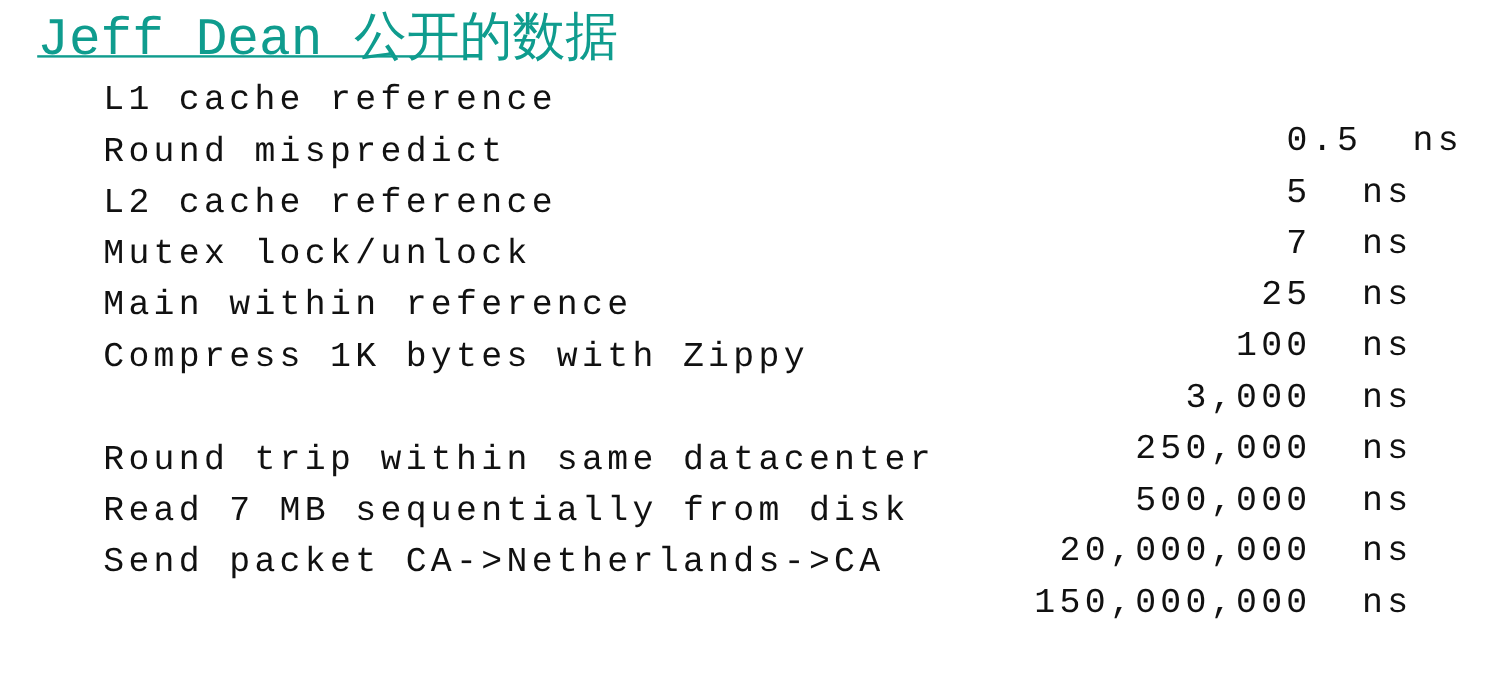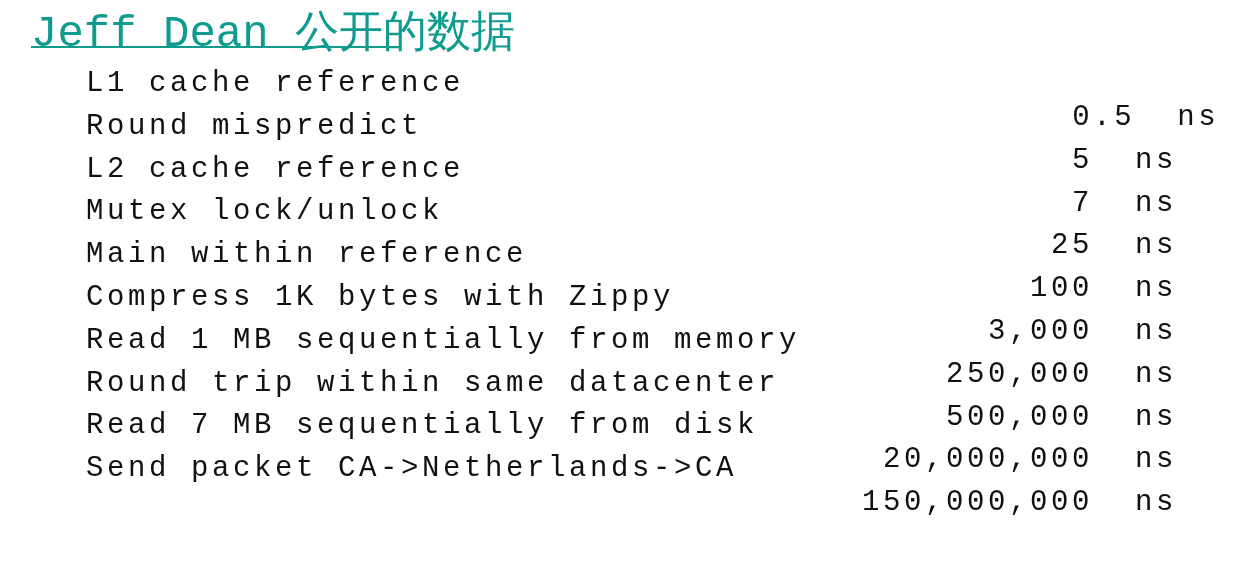--- a/index.html
+++ b/index.html
@@ -122,21 +122,20 @@
       </div>
       <div class="row">
         <div class="row-label">Main within reference</div>
         <div class="row-value"><span class="num">100</span>  <span class="unit">ns</span></div>
       </div>
       <div class="row">
         <div class="row-label">Compress 1K bytes with Zippy</div>
         <div class="row-value"><span class="num">3,000</span>  <span class="unit">ns</span></div>
       </div>
       <div class="row">
-        <div class="row-label">Read 1 MB sequentially from memory</div>
         <div class="row-value"><span class="num">250,000</span>  <span class="unit">ns</span></div>
       </div>
       <div class="row">
         <div class="row-label">Round trip within same datacenter</div>
         <div class="row-value"><span class="num">500,000</span>  <span class="unit">ns</span></div>
       </div>
       <div class="row">
         <div class="row-label">Read 7 MB sequentially from disk</div>
         <div class="row-value"><span class="num">20,000,000</span>  <span class="unit">ns</span></div>
       </div>

